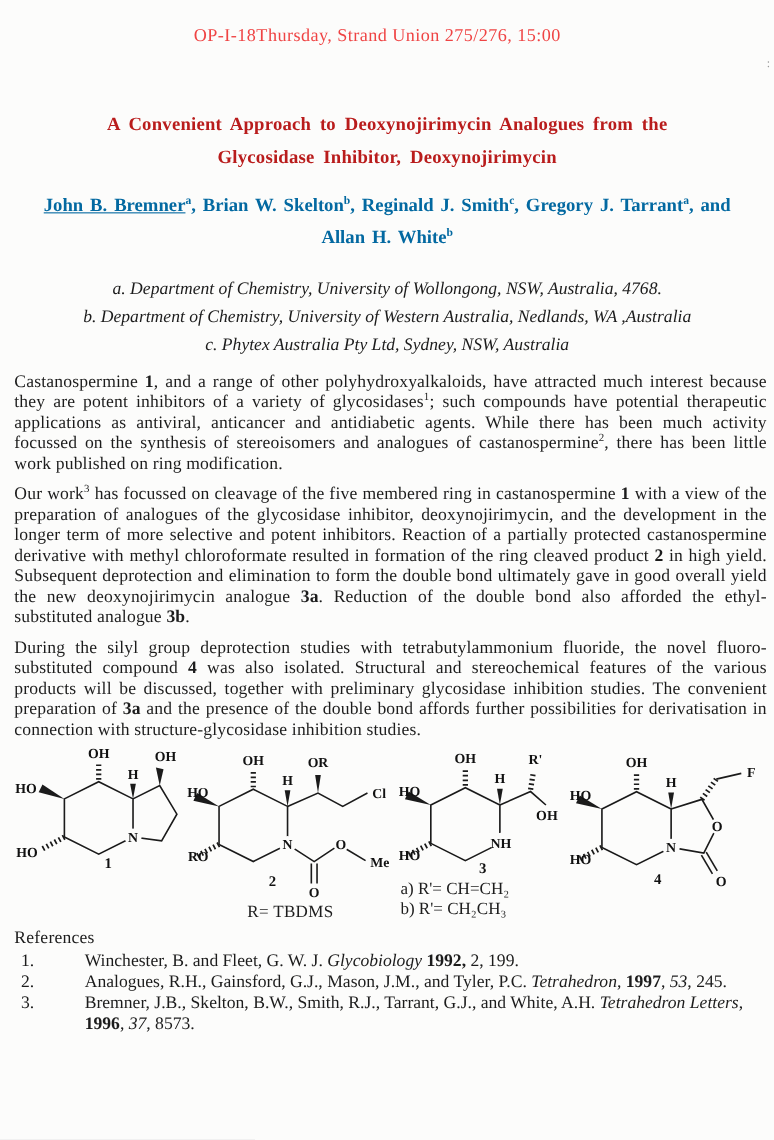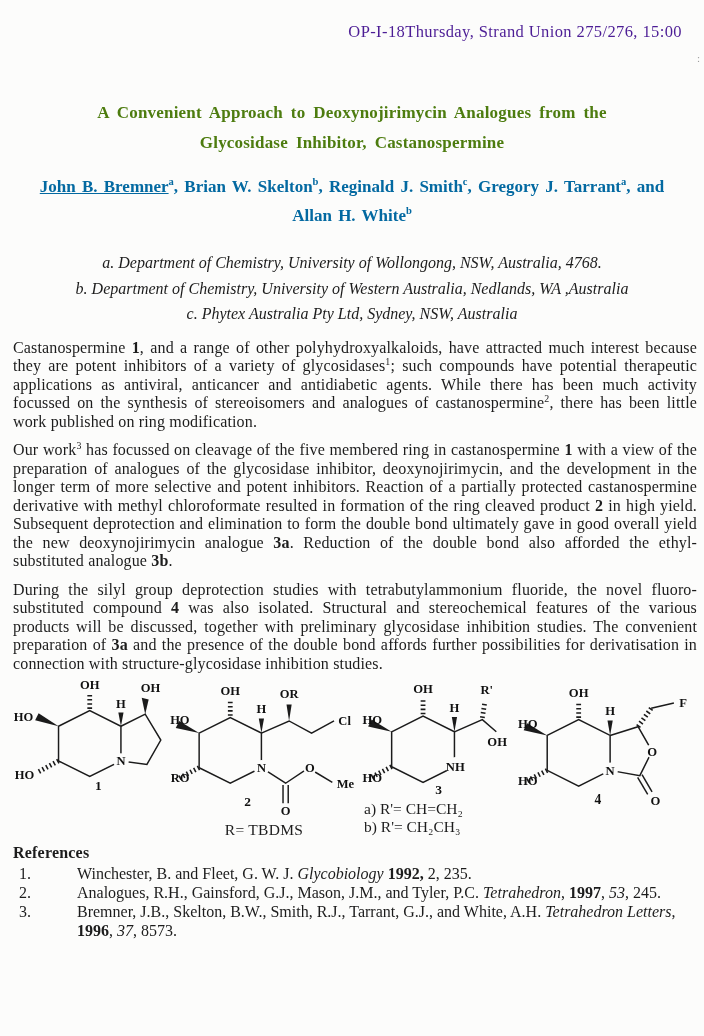--- a/index.html
+++ b/index.html
@@ -3,29 +3,29 @@
 <meta charset="utf-8">
 <style>
   html,body{margin:0;padding:0;background:#e9e9e9;}
   .page{
     position:relative; width:704px; height:1036px; margin:0 auto;
     background:#fcfcfb; overflow:hidden;
     font-family:"Liberation Serif","DejaVu Serif",serif;
     color:#1c1c1c;
   }
   .header{
-    display:flex; justify-content:flex-end;
+    display:flex; justify-content:center;
     padding:22px 22px 0 4px;
-    font-size:16.5px; color:#4c1d95; letter-spacing:.4px;
+    font-size:16.5px; color:#ef4444; letter-spacing:.4px;
   }
   .scan-artifact{position:absolute; right:4px; top:52px; color:#9a9a9a; font-size:11px;}
   .title{
     margin:56px 30px 0 30px; text-align:center;
     font-size:17px; font-weight:bold; line-height:30px;
-    word-spacing:3.5px; letter-spacing:.2px; color:#4d7c0f;
+    word-spacing:3.5px; letter-spacing:.2px; color:#b91c1c;
   }
   .tline{display:block;}
   .authors{
     margin:14px 34px 0 34px; text-align:center;
     font-size:17px; font-weight:bold; line-height:29px;
     word-spacing:2px; color:#0369a1;
   }
   .authors .u{text-decoration:underline;}
   sup{font-size:.62em; vertical-align:super; line-height:0;}
   .affils{
@@ -47,39 +47,39 @@
   .caption{font-size:15.5px; margin-top:-4px; letter-spacing:.3px;text-align:center;}
   .caption-left{font-size:15.5px; line-height:18px; align-self:flex-start; margin-left:2px;}
   .bond{stroke:#1b1b1b; stroke-width:1.7; fill:none;}
   .hashb{stroke:#1b1b1b; stroke-width:5.5; stroke-dasharray:1.8 3; fill:none;}
   .wedge{fill:#1b1b1b; stroke:none;}
   .wcirc{fill:#fcfcfb; stroke:none;}
   .atxt{font-family:"Liberation Serif",serif; font-size:14.5px; font-weight:600; fill:#111;}
   .mid{text-anchor:middle;} .endt{text-anchor:end;}
   .numtxt{font-family:"Liberation Serif",serif; font-size:15.5px; font-weight:bold; fill:#111; text-anchor:middle;}
   .refs{margin:4px 12px 0 13px; font-size:16px; line-height:19px;}
-  .refs-heading{font-weight:bold; margin-bottom:2px; letter-spacing:.2px;}
+  .refs-heading{font-weight:normal; margin-bottom:2px; letter-spacing:.2px;}
   .ref-row{display:flex;}
   .ref-num{width:58px; flex:none; padding-left:6px;}
   .ref-text{flex:1;}
 </style>
 </head>
 <body>
 
 <div class="page">
 
   <div class="header">
     <span>OP-I-18</span>
     <span>Thursday, Strand Union 275/276, 15:00</span>
   </div>
   <div class="scan-artifact">:</div>
 
   <h1 class="title">
     <span class="tline">A Convenient Approach to Deoxynojirimycin Analogues from the</span>
-    <span class="tline">Glycosidase Inhibitor, Castanospermine</span>
+    <span class="tline">Glycosidase Inhibitor, Deoxynojirimycin</span>
   </h1>
 
   <div class="authors"><span class="u">John B. Bremner</span><sup>a</sup><span>, Brian W. Skelton</span><sup>b</sup><span>, Reginald J. Smith</span><sup>c</sup><span>,  Gregory J. Tarrant</span><sup>a</sup><span>, and Allan H. White</span><sup>b</sup></div>
 
   <div class="affils">
     <div>a. Department of Chemistry, University of Wollongong, NSW, Australia, 4768.</div>
     <div>b. Department of Chemistry, University of Western Australia, Nedlands, WA ,Australia</div>
     <div>c. Phytex Australia Pty Ltd, Sydney, NSW, Australia</div>
   </div>
 
@@ -186,21 +186,21 @@
         <text class="atxt mid" x="162" y="148">O</text>
         <text class="numtxt" x="96" y="146">4</text>
       </svg>
     </div>
   </div>
 
   <div class="refs">
     <div class="refs-heading">References</div>
     <div class="ref-row">
       <span class="ref-num">1.</span>
-      <span class="ref-text"><span>Winchester, B. and Fleet, G. W. J. </span><span class="i">Glycobiology</span><span> </span><span class="b">1992,</span><span> 2, 235.</span></span>
+      <span class="ref-text"><span>Winchester, B. and Fleet, G. W. J. </span><span class="i">Glycobiology</span><span> </span><span class="b">1992,</span><span> 2, 199.</span></span>
     </div>
     <div class="ref-row">
       <span class="ref-num">2.</span>
       <span class="ref-text"><span>Analogues, R.H., Gainsford, G.J., Mason, J.M., and Tyler, P.C. </span><span class="i">Tetrahedron</span><span>, </span><span class="b">1997</span><span>, </span><span class="i">53</span><span>,  245.</span></span>
     </div>
     <div class="ref-row">
       <span class="ref-num">3.</span>
       <span class="ref-text"><span>Bremner, J.B., Skelton, B.W., Smith, R.J., Tarrant, G.J., and White, A.H. </span><span class="i">Tetrahedron Letters</span><span>, </span><span class="b">1996</span><span>, </span><span class="i">37</span><span>, 8573.</span></span>
     </div>
   </div>

